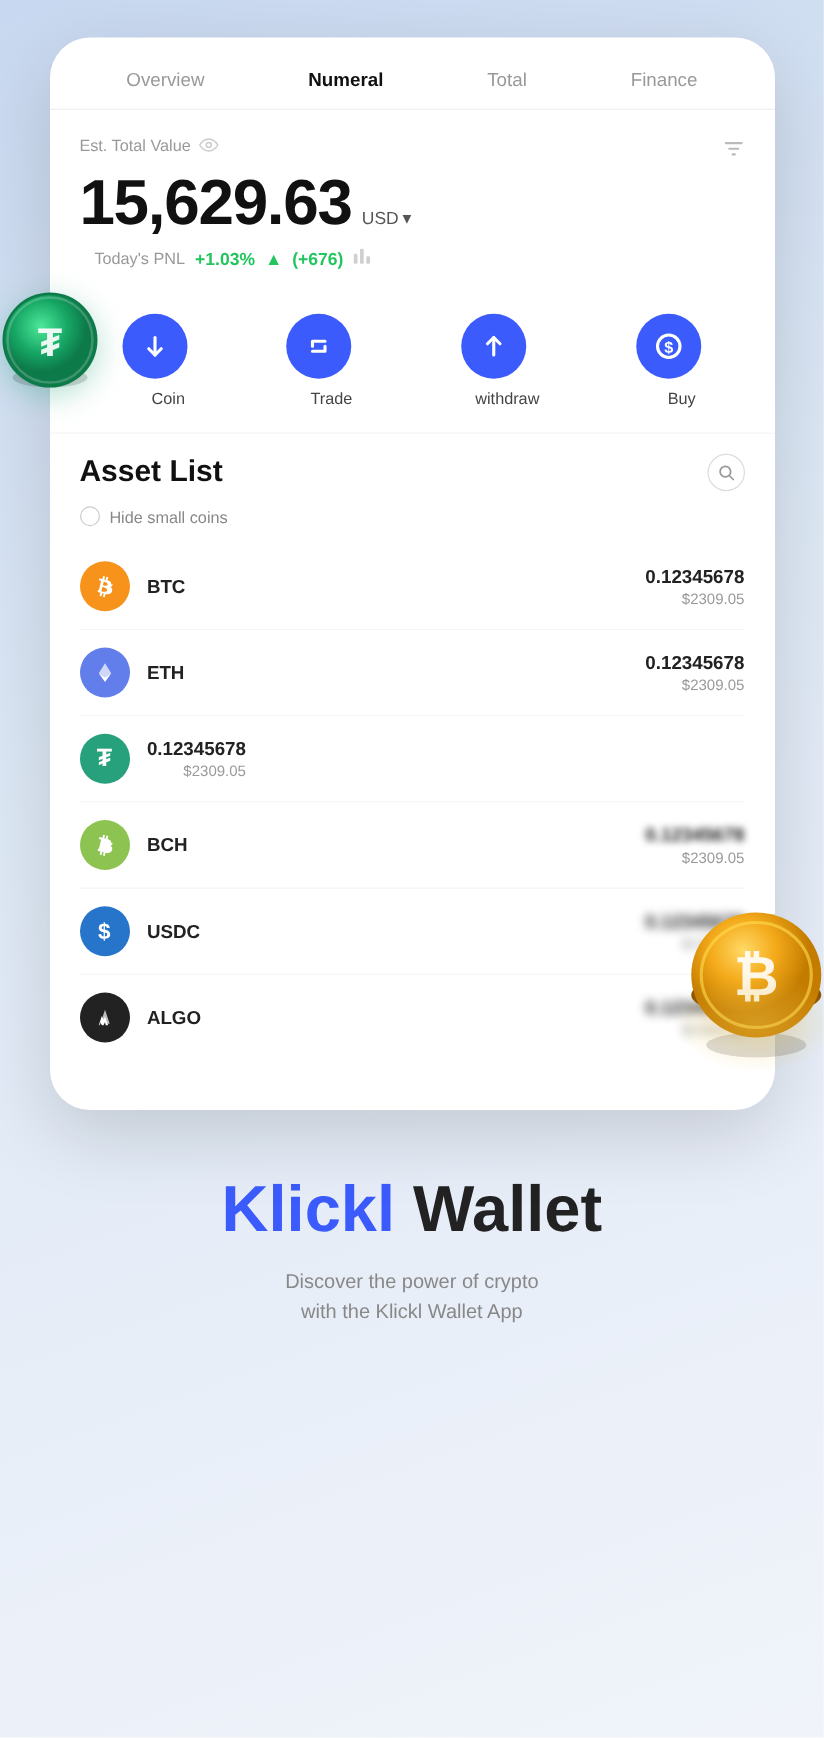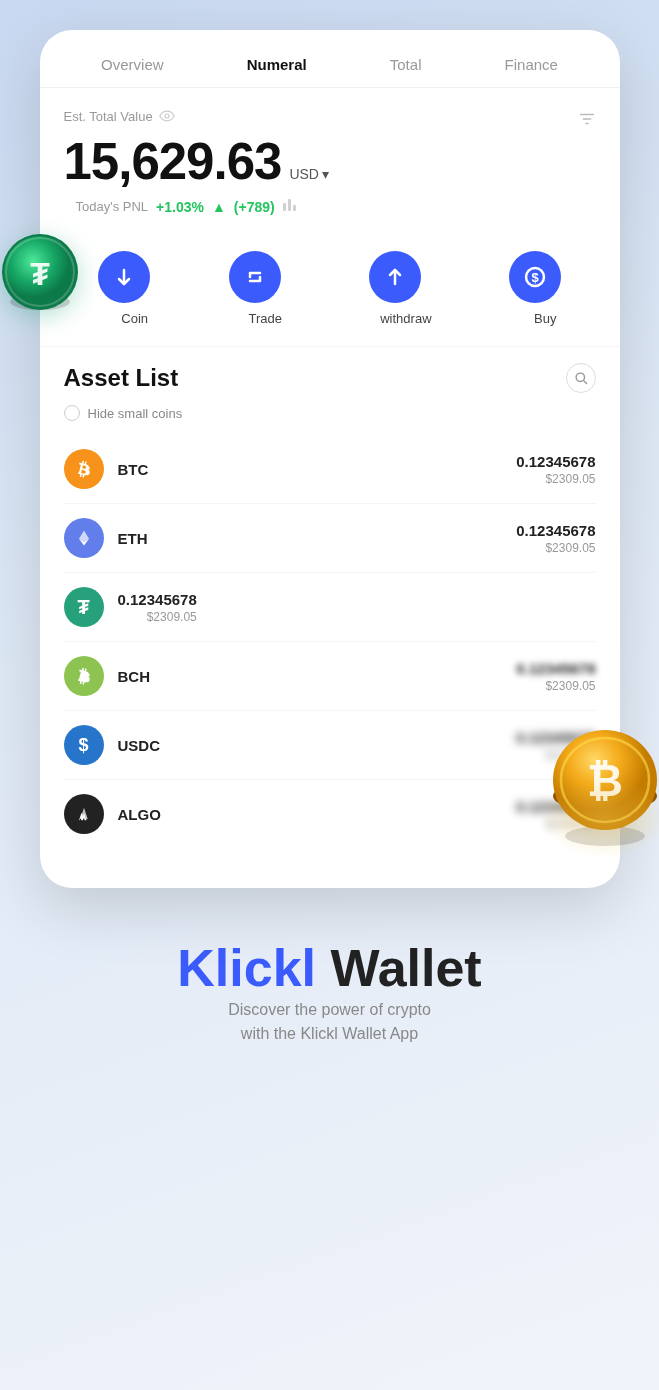--- a/index.html
+++ b/index.html
@@ -305,20 +305,21 @@
 
     
     .branding-section {
       text-align: center;
       padding: 50px 20px 40px;
     }
 
     .brand-title {
       font-size: 52px;
       font-weight: 800;
+      margin-bottom: 16px;
     }
 
     .brand-klickl {
       color: #3b5bfc;
     }
 
     .brand-wallet {
       color: #222;
     }
 
@@ -390,21 +391,21 @@
       <span class="amount">15,629.63</span>
       <div class="currency-badge">
         <span>USD</span>
         <span>▾</span>
       </div>
     </div>
     <div class="pnl-row">
       <span>Today's PNL</span>
       <span class="pnl-value">+1.03%</span>
       <span class="pnl-value">▲</span>
-      <span class="pnl-value">(+789)</span>
+      <span class="pnl-value">(+676)</span>
       <div class="bar-icon">
         <span style="width:3px;height:8px;"></span>
         <span style="width:3px;height:12px;"></span>
         <span style="width:3px;height:6px;"></span>
       </div>
     </div>
   </div>
 
   <div class="action-row">
 

